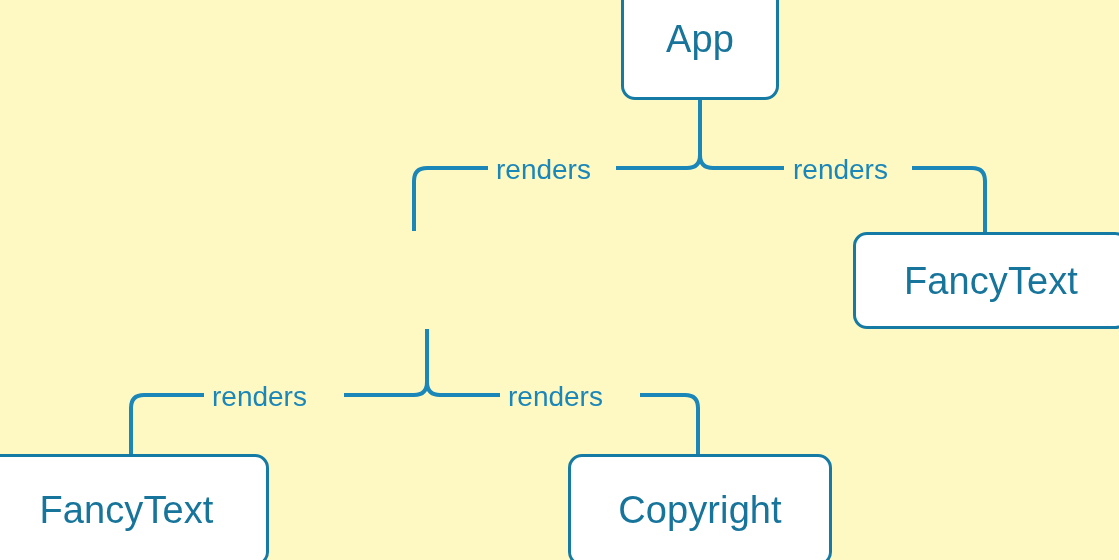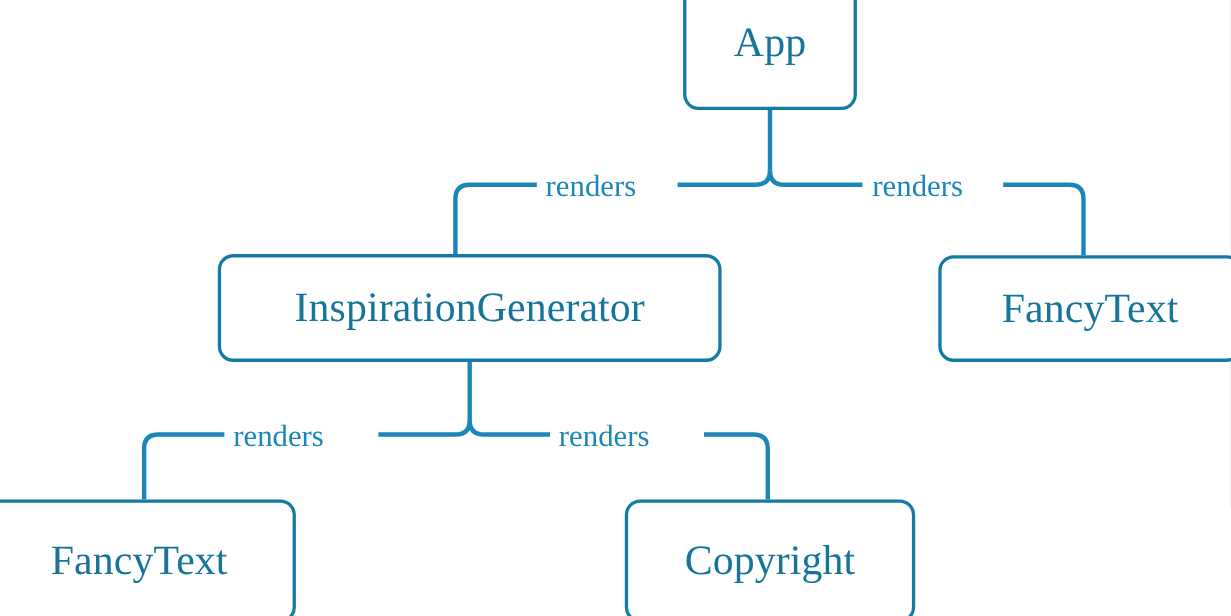--- a/index.html
+++ b/index.html
@@ -4,23 +4,23 @@
 <style>
   html, body {
     margin: 0;
     padding: 0;
     background: #4a7152;
   }
   #stage {
     position: relative;
     width: 1119px;
     height: 560px;
-    background: #ffffff;
+    background: #fef9c3;
     overflow: hidden;
-    font-family: Liberation Serif, serif;
+    font-family: Liberation Sans, sans-serif;
   }
   svg.wires {
     position: absolute;
     left: 0;
     top: 0;
     width: 1119px;
     height: 560px;
     pointer-events: none;
   }
   .node {
@@ -83,23 +83,20 @@
       <path d="M 427 382 Q 427 395 414 395 L 344 395 M 204 395 L 144 395 Q 131 395 131 408 L 131 454"></path>
 
       <path d="M 427 382 Q 427 395 440 395 L 500 395 M 640 395 L 685 395 Q 698 395 698 408 L 698 454"></path>
     </g>
   </svg>
 
   <div class="node" id="node-app">
     <span class="node-label">App</span>
   </div>
 
-  <div class="node" id="node-inspgen">
-    <span class="node-label">InspirationGenerator</span>
-  </div>
 
   <div class="node" id="node-fancy-right">
     <span class="node-label">FancyText</span>
   </div>
 
   <div class="node" id="node-fancy-left">
     <span class="node-label">FancyText</span>
   </div>
 
   <div class="node" id="node-copyright">

